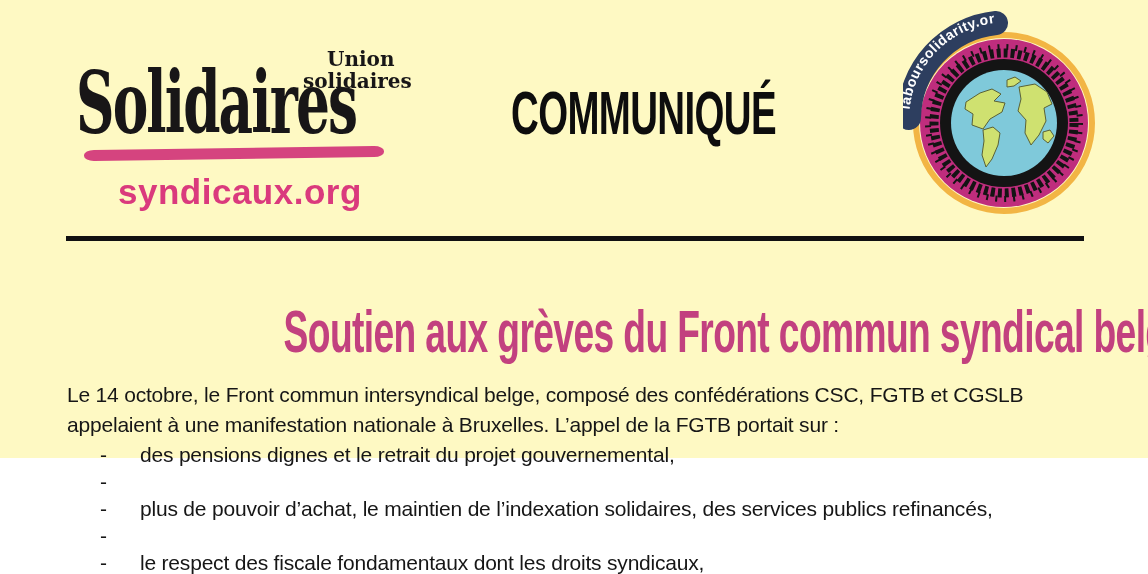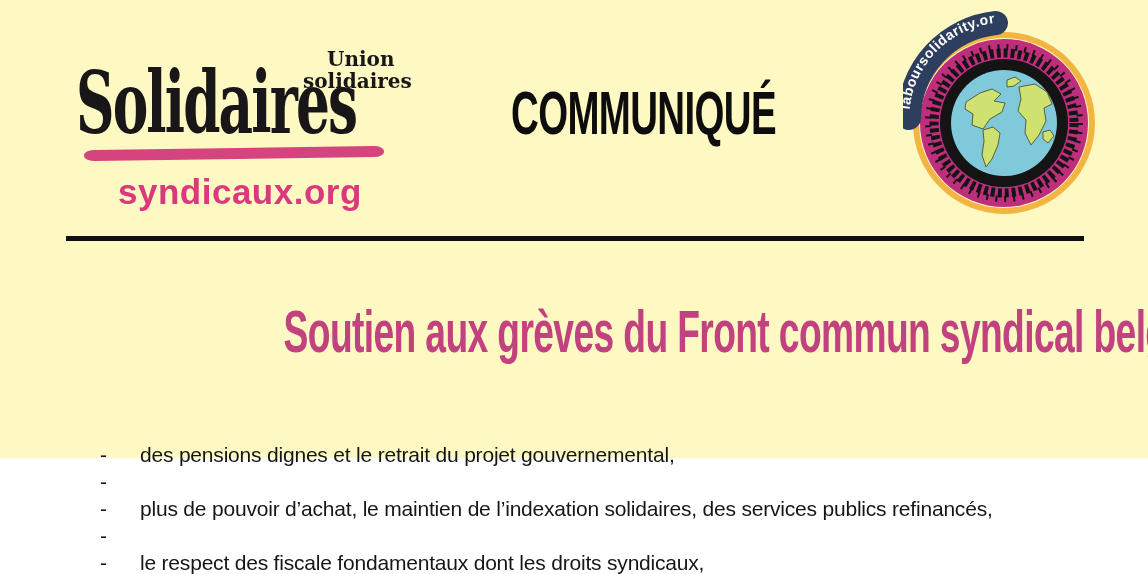--- a/index.html
+++ b/index.html
@@ -158,20 +158,24 @@
       </text>
     </svg>
   </div>
 
   <div class="rule"></div>
 
   <div class="headline-wrap">
     <span class="headline">Soutien aux grèves du Front commun syndical belge !</span>
   </div>
 
+  <div class="intro">
+    <div>Le 14 octobre, le Front commun intersyndical belge, composé des confédérations CSC, FGTB et CGSLB</div>
+    <div>appelaient à une manifestation nationale à Bruxelles. L’appel de la FGTB portait sur :</div>
+  </div>
 
   <ul class="demands">
     <li>
       <span class="dash">-</span>
       <span>des pensions dignes et le retrait du projet gouvernemental,</span>
     </li>
     <li>
       <span class="dash">-</span>
     </li>
     <li>

